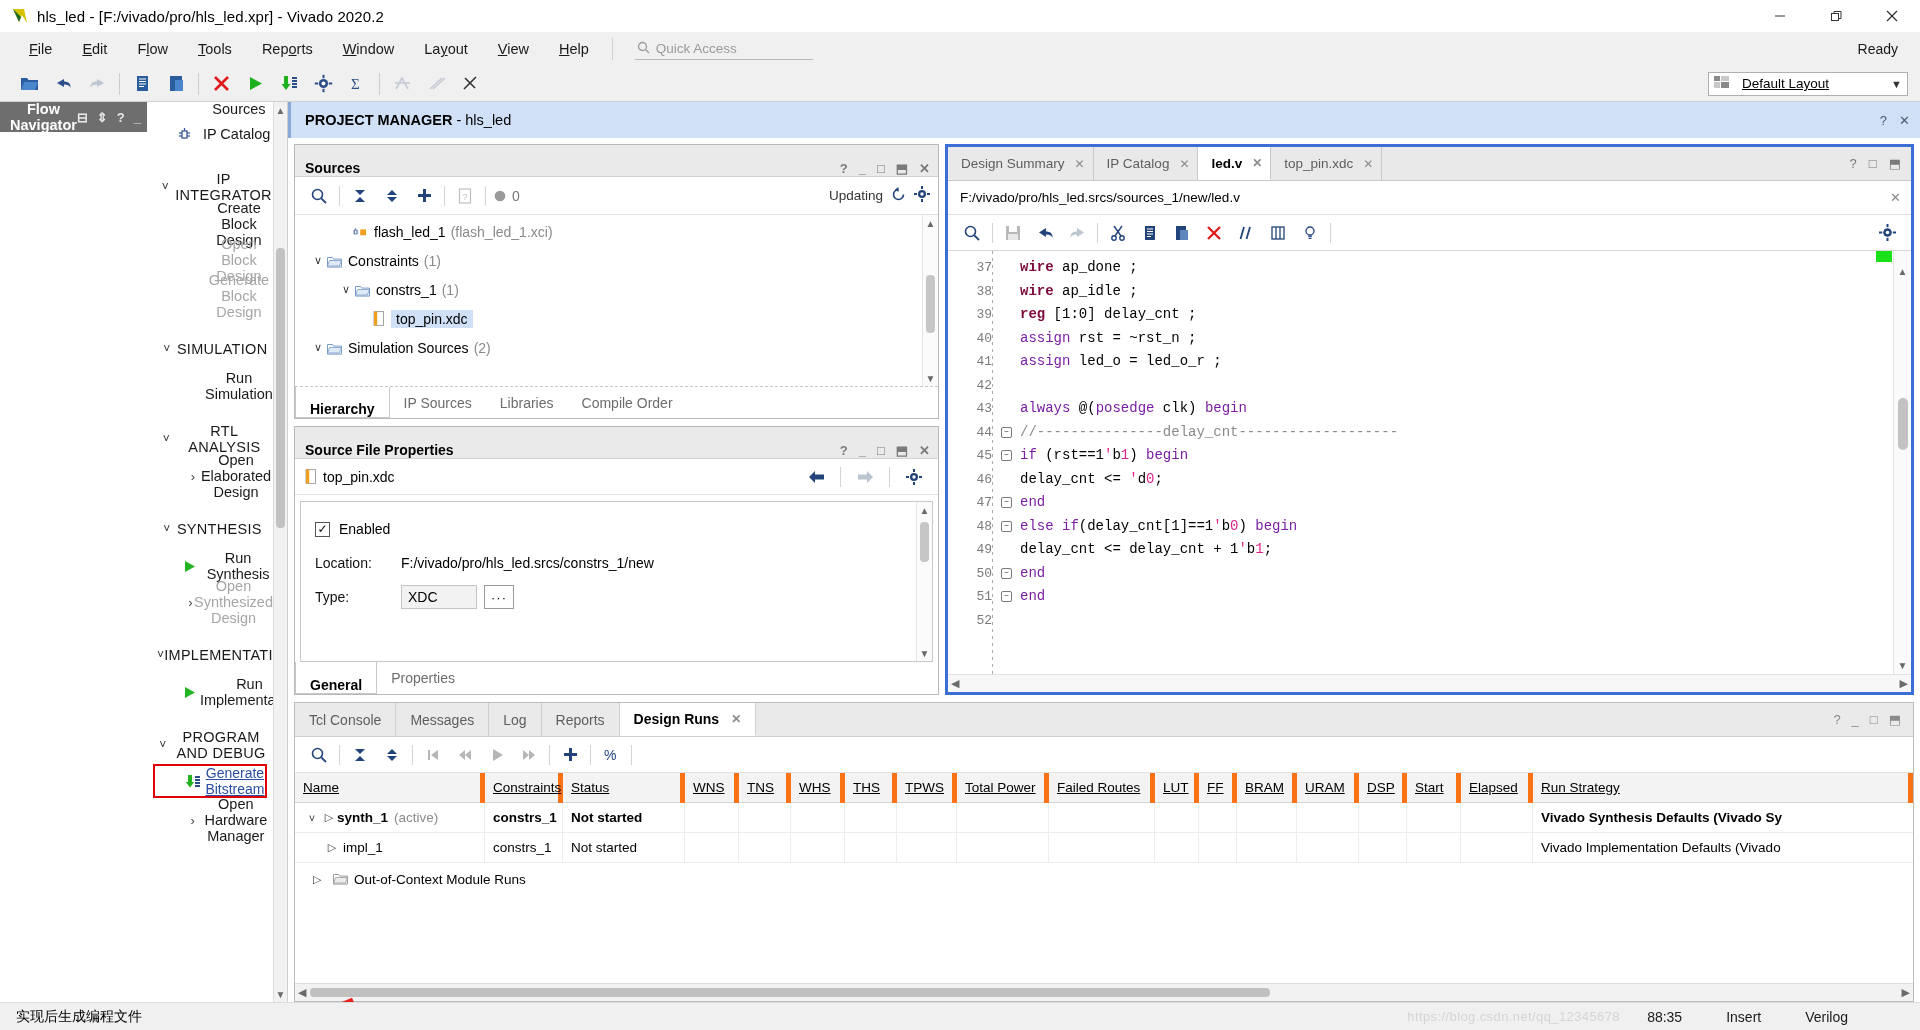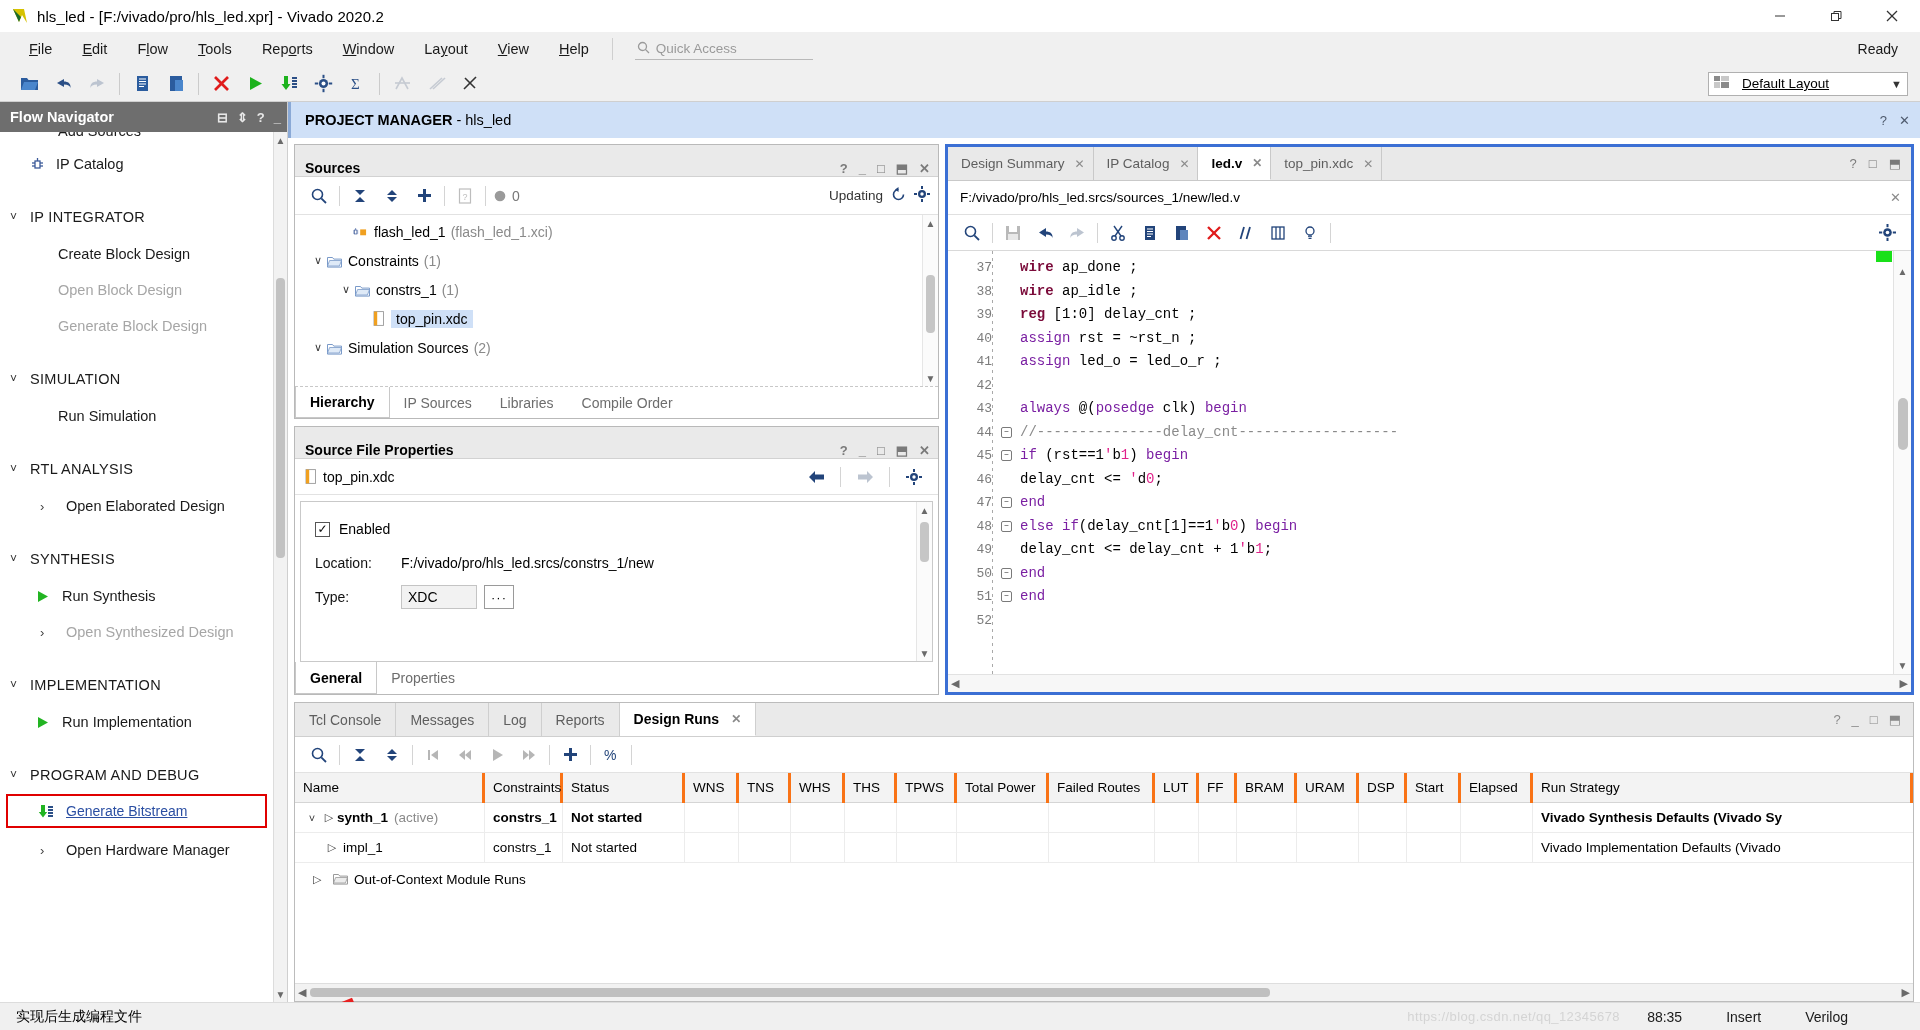--- a/index.html
+++ b/index.html
@@ -51,22 +51,22 @@
     margin-left:auto; margin-right:12px; width:200px; height:24px; background:#fff;
     border:1px solid #b0b0b0; display:flex; align-items:center; padding:0 5px; font-size:13.5px;
   }
   .layout-select .lbl { margin-left:13px;text-decoration:underline; }
   .layout-select .chev { margin-left:auto; color:#333; font-size:11px; }
 
   
   .body { flex:1 1 auto; display:flex; min-height:0; background:#fff; }
 
   
-  .flownav { width:288px; flex:0 0 288px; display:flex; flex-direction:column; background:#fff;
-             border-right:1px solid #cfcfcf; }
+  .flownav { width:288px; flex:0 0 288px; display:flex; flex-direction:row; background:#fff;
+             border-right:1px solid #cfcfcf;text-align:center; }
   .fn-header {
     height:30px; background:#6e6e6e; color:#fff; display:flex; align-items:center;
     padding:0 6px 0 10px; font-size:14.5px; font-weight:bold; flex:0 0 30px;
   }
   .fn-header .hicons { margin-left:auto; display:flex; gap:9px; align-items:center; color:#e8e8e8; font-size:13px; }
   .fn-scrollarea { flex:1 1 auto; position:relative; overflow:hidden; display:flex; }
   .fn-list { flex:1 1 auto; padding-top:0px; overflow:hidden; }
   .fn-clip-top { height:14px; overflow:hidden; }
   .fn-row { height:36px; display:flex; align-items:center; font-size:14.5px; color:#1a1a1a; padding-left:16px; }
   .fn-row.sub { padding-left:58px; }
@@ -118,21 +118,21 @@
   .folder-ico { width:15px; height:12px; margin-right:6px; display:inline-block; position:relative; }
   .file-ico { width:12px; height:15px; margin-right:6px; display:inline-block; position:relative;}
   .tree-scroll { width:16px; flex:0 0 16px; background:#fbfbfb; border-left:1px solid #e6e6e6;
                  display:flex; flex-direction:column; align-items:center;}
   .tree-scroll .arrow { height:16px; color:#6a6a6a; font-size:10px; display:flex; align-items:center;}
   .tree-scroll .thumb { width:9px; background:#c6c6c6; border-radius:4px; }
 
   .tabstrip { height:32px; flex:0 0 32px; display:flex; align-items:stretch; background:#fff;
               border-top:1px dashed #c8c8c8; }
   .tabstrip .tab { padding:0 14px; display:flex; align-items:center; font-size:14px; color:#6d6d6d; }
-  .tabstrip .tab.active { color:#000; font-weight:bold; border:1px solid #c8c8c8; border-top:none; background:#fff;}
+  .tabstrip .tab.active { color:#000; font-weight:bold; border:1px solid #c8c8c8; border-top:none; background:#fff;align-items:flex-end;}
 
   
   .sfp-file { height:36px; flex:0 0 36px; display:flex; align-items:center; padding:0 8px 0 10px;
               font-size:14px; border-bottom:1px solid #e2e2e2; }
   .sfp-file .acts { margin-left:auto; display:flex; align-items:center; gap:4px;}
   .sfp-body { flex:1 1 auto; display:flex; min-height:0; border:1px solid #c9c9c9; margin:6px 5px 0 5px;}
   .sfp-fields { flex:1 1 auto; padding:10px 0 0 14px; }
   .sfp-row { height:34px; display:flex; align-items:center; font-size:14px; }
   .sfp-row .lab { width:86px; color:#111; }
   .cbx { width:15px; height:15px; border:1px solid #555; background:#fff; margin-right:9px;
@@ -191,21 +191,21 @@
             border-right:1px solid #cfcfcf;}
   .dr-tab.active { background:#fff; color:#000; font-weight:bold; border-bottom:1px solid #fff;}
   .dr-tab .x { margin-left:12px; color:#8a8a8a; font-size:12px;}
   .dr-tabs .ctrls { margin-left:auto; display:flex; align-items:center; gap:11px; padding-right:12px;
                     color:#8a8a8a; font-size:13px;}
   .dr-toolbar { height:36px; flex:0 0 36px; display:flex; align-items:center; padding:0 8px;
                 border-bottom:1px solid #e2e2e2;}
   .dr-table { flex:1 1 auto; display:flex; flex-direction:column; min-height:0; overflow:hidden;}
   .dr-head { height:30px; flex:0 0 30px; display:flex; background:#f3f3f3; border-bottom:1px solid #d5d5d5;
              font-size:13.5px; align-items:center;}
-  .dr-head .th { padding:0 8px; display:flex; align-items:center; height:30px; border-right:3px solid #f97316;}
+  .dr-head .th { padding:0 8px; display:flex; align-items:center; height:30px; border-right:5px solid #f97316;text-decoration:underline;}
   .dr-row { height:30px; display:flex; font-size:13.5px; align-items:center; border-bottom:1px solid #ececec;}
   .dr-row .td { padding:0 8px; display:flex; align-items:center; height:30px; overflow:hidden; white-space:nowrap;}
   .dr-row.b .td { font-weight:bold; }
   .dr-row .td.divider { border-right:1px solid #ececec; }
   .dr-extra { height:32px; display:flex; align-items:center; font-size:13.5px; padding-left:18px;}
   .dr-hscroll { height:18px; flex:0 0 18px; background:#f2f2f2; border-top:1px solid #dedede;
                 display:flex; align-items:center; padding:0 3px; color:#6a6a6a; font-size:11px;}
   .dr-hthumb { height:9px; background:#c0c0c0; border-radius:4px; margin:0 4px;}
 
   

